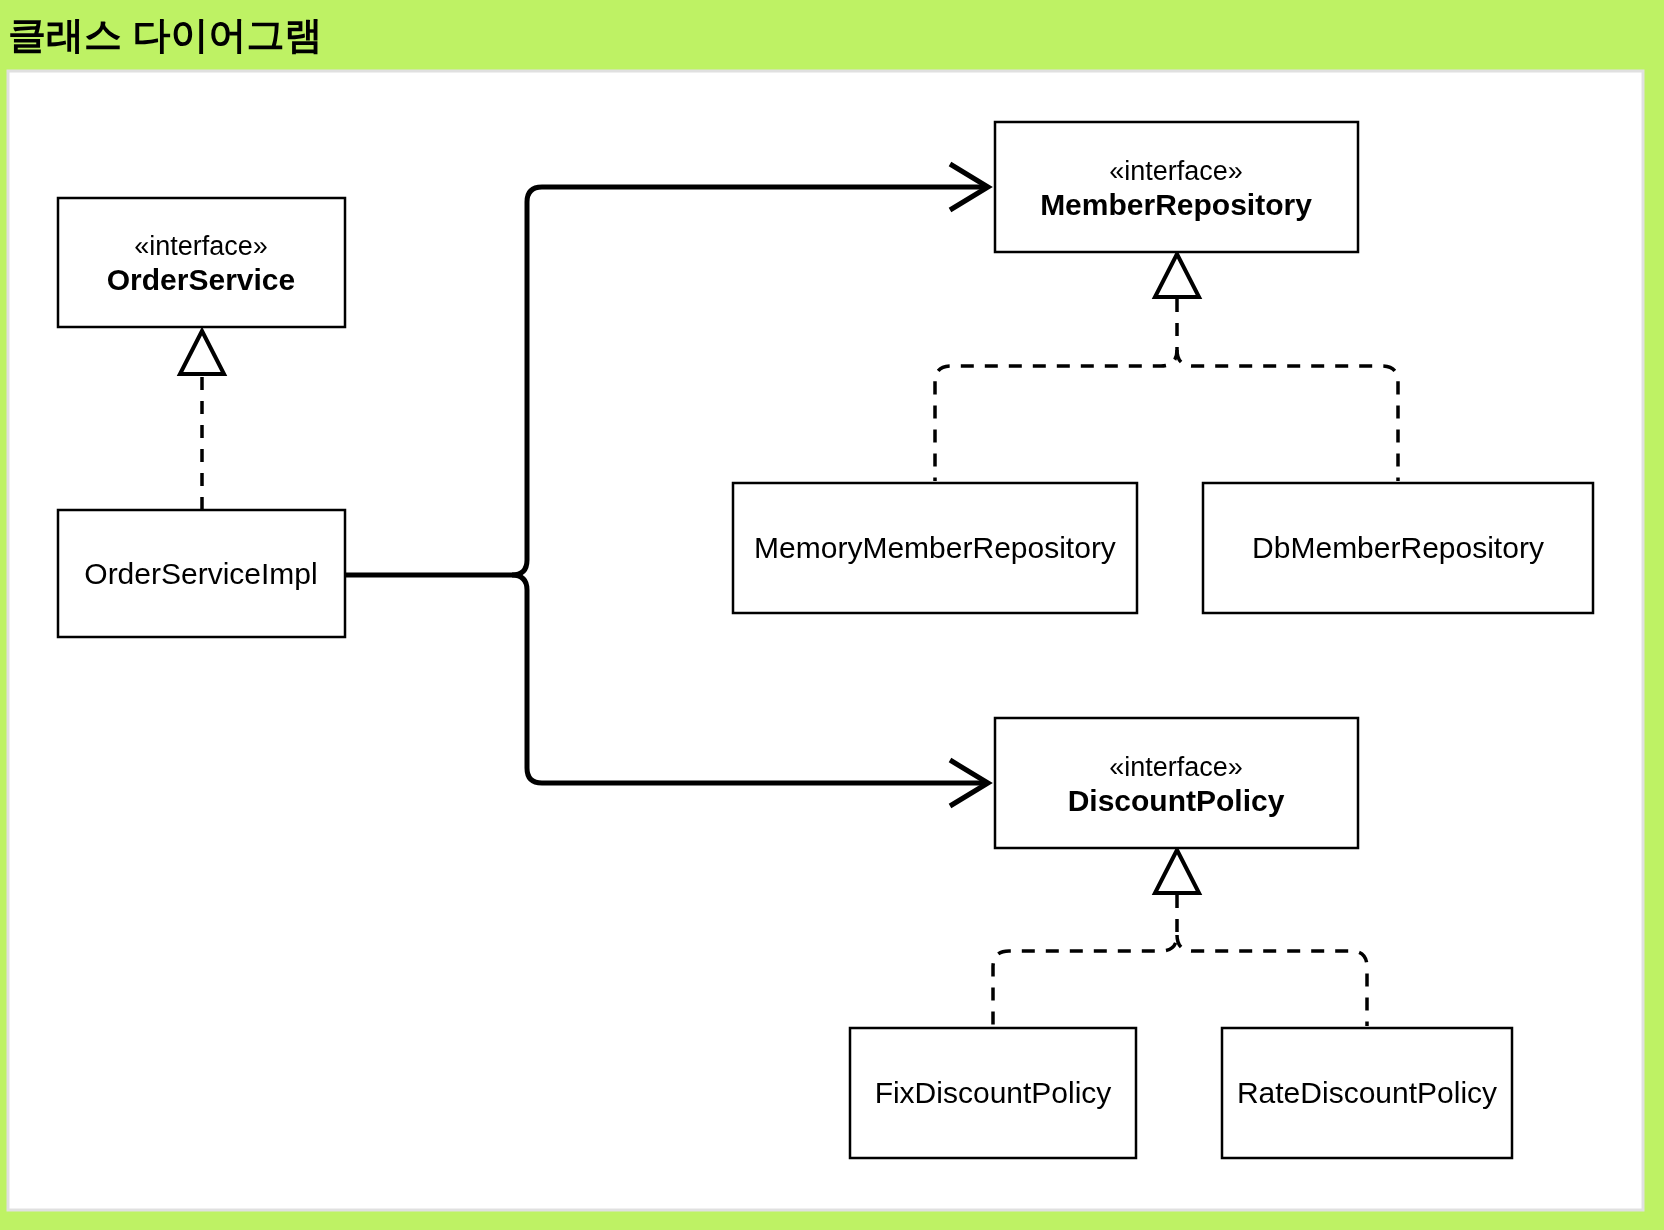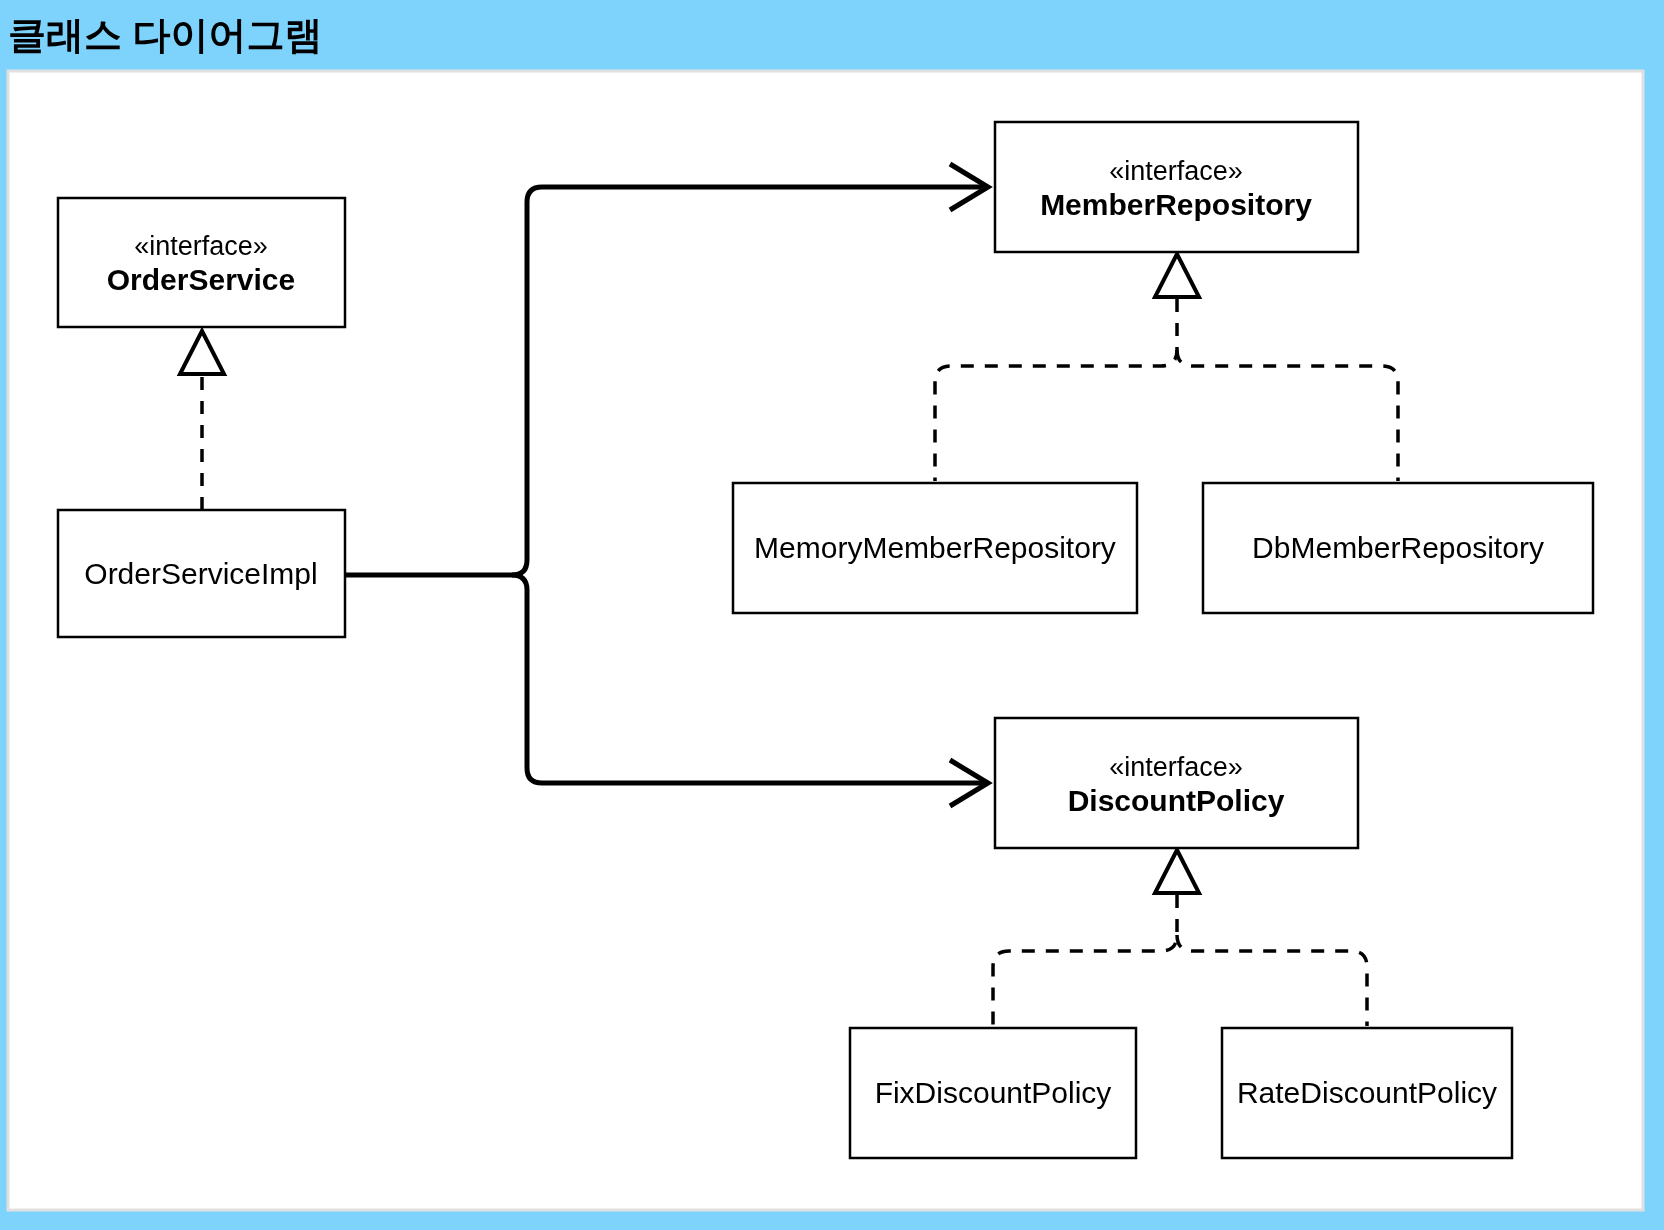--- a/index.html
+++ b/index.html
@@ -5,21 +5,21 @@
   html, body {
     margin: 0;
     padding: 0;
     background: #ffffff;
     font-family: "Liberation Sans", "DejaVu Sans", sans-serif;
   }
   .page {
     position: relative;
     width: 1664px;
     height: 1230px;
-    background: #7dd3fc;
+    background: #bef264;
     overflow: hidden;
   }
   svg { display: block; }
   .box-rect       { fill: #ffffff; stroke: #000000; stroke-width: 2.5; }
   .frame-rect     { fill: #ffffff; stroke: #e0e0e0; stroke-width: 3; }
   .stereotype-txt { font-size: 27px; fill: #000000; text-anchor: middle; }
   .iface-name-txt { font-size: 30px; font-weight: bold; fill: #000000; text-anchor: middle; }
   .class-name-txt { font-size: 30px; fill: #000000; text-anchor: middle; }
   .title-txt      { font-size: 38px; font-weight: bold; fill: #000000; }
   .solid-edge     { fill: none; stroke: #000000; stroke-width: 5; stroke-linejoin: round; }

